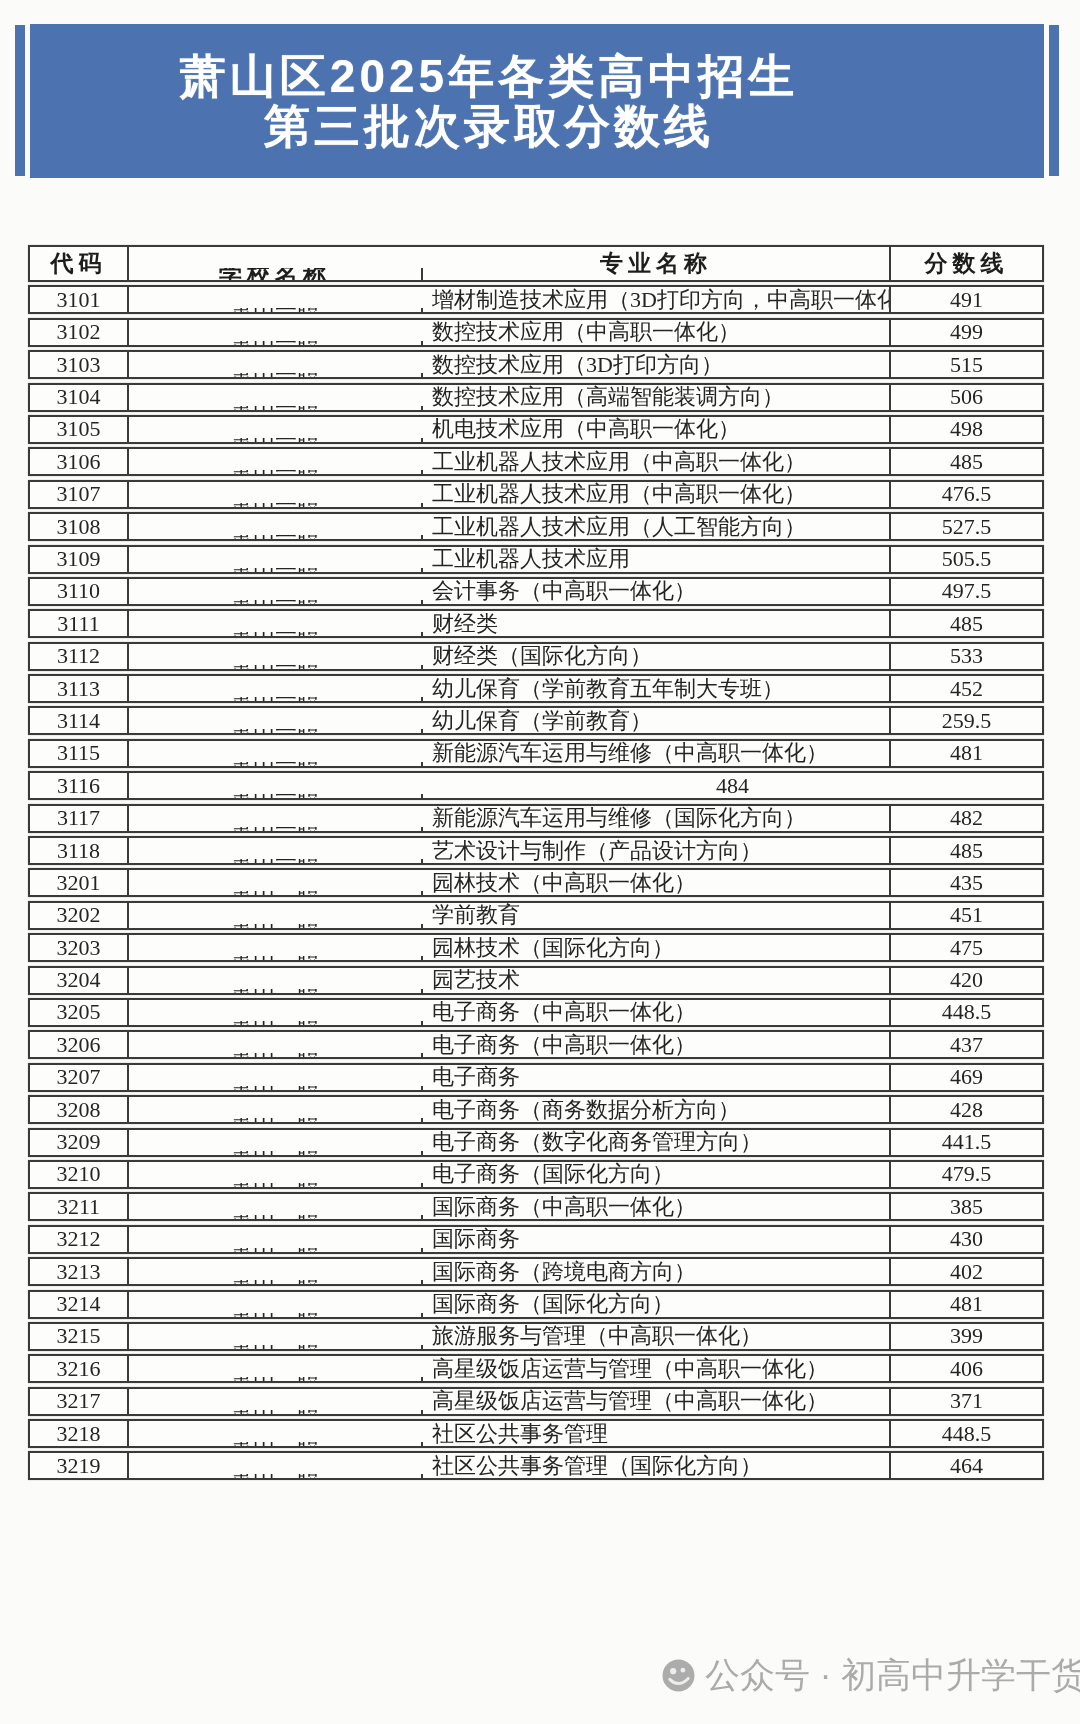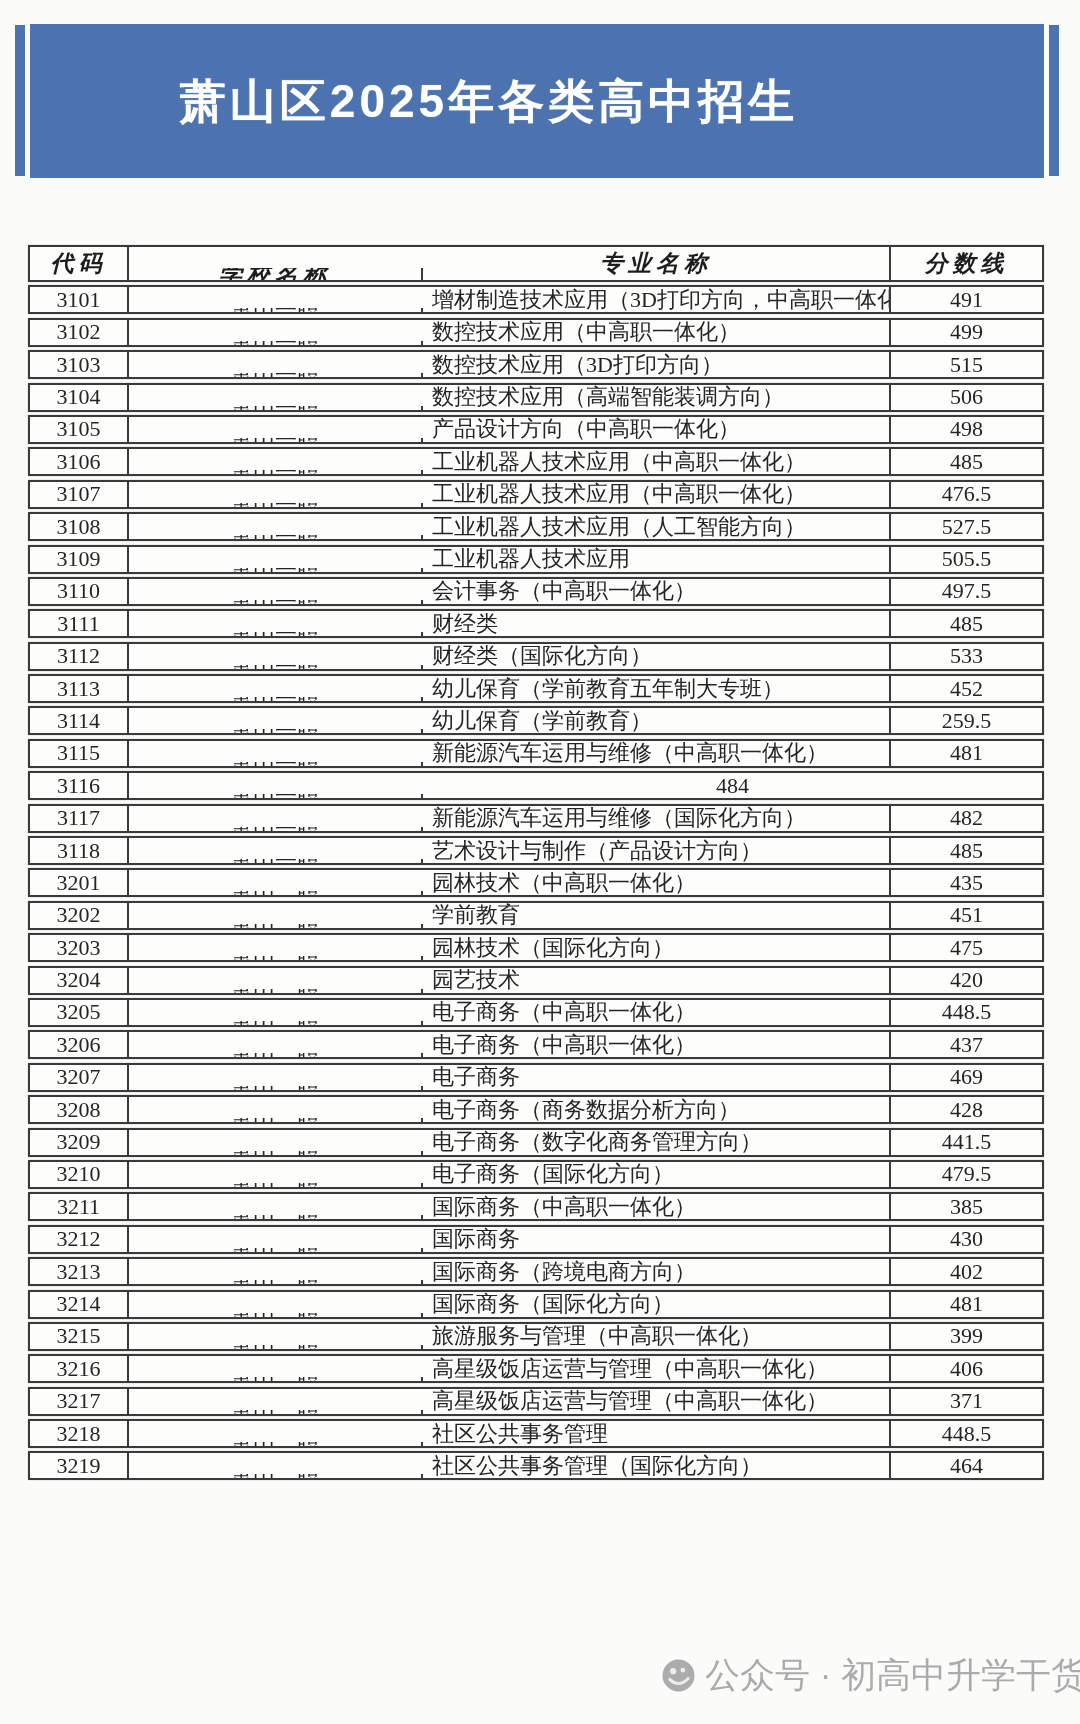--- a/index.html
+++ b/index.html
@@ -38,21 +38,21 @@
     display:flex;flex-direction:column;row-gap:3.4px;
   }
   .t-row{
     box-sizing:border-box;
     height:29px;
     background:#fdfdfc;
     border:2px solid #3a3a3a;
     display:flex;align-items:stretch;
     box-shadow:0 0 1px rgba(0,0,0,.35);
   }
-  .t-row.header{height:37px;font-style:italic;}
+  .t-row.header{height:37px;}
   .cell{
     box-sizing:border-box;
     display:flex;align-items:center;
     font-size:22px;color:#242424;
     overflow:hidden;white-space:nowrap;
   }
   .c0{width:99px;justify-content:center;border-right:2px solid #3a3a3a;}
   .c1{width:294px;justify-content:center;border-right:2px solid #3a3a3a;margin-top:21px;}
   .c2{width:468px;justify-content:flex-start;padding-left:9px;border-right:2px solid #3a3a3a;}
   .c3{flex:1;justify-content:center;}
@@ -74,20 +74,21 @@
 </style>
 </head>
 <body>
 
 <div class="page">
 
   <div class="side-bar left"></div>
 
   <div class="banner">
     <div class="banner-line">萧山区2025年各类高中招生</div>
+    <div class="banner-line">第三批次录取分数线</div>
   </div>
 
   <div class="side-bar right"></div>
 
   <div class="score-table">
     <div class="t-row header">
       <div class="cell c0">代码</div>
       <div class="cell c1">学校名称</div>
       <div class="cell c2">专业名称</div>
       <div class="cell c3">分数线</div>
@@ -113,21 +114,21 @@
       </div>
       <div class="t-row">
         <div class="cell c0">3104</div>
         <div class="cell c1">萧山一职</div>
         <div class="cell c2">数控技术应用（高端智能装调方向）</div>
         <div class="cell c3">506</div>
       </div>
       <div class="t-row">
         <div class="cell c0">3105</div>
         <div class="cell c1">萧山一职</div>
-        <div class="cell c2">产品设计方向（中高职一体化）</div>
+        <div class="cell c2">机电技术应用（中高职一体化）</div>
         <div class="cell c3">498</div>
       </div>
       <div class="t-row">
         <div class="cell c0">3106</div>
         <div class="cell c1">萧山一职</div>
         <div class="cell c2">工业机器人技术应用（中高职一体化）</div>
         <div class="cell c3">485</div>
       </div>
       <div class="t-row">
         <div class="cell c0">3107</div>

